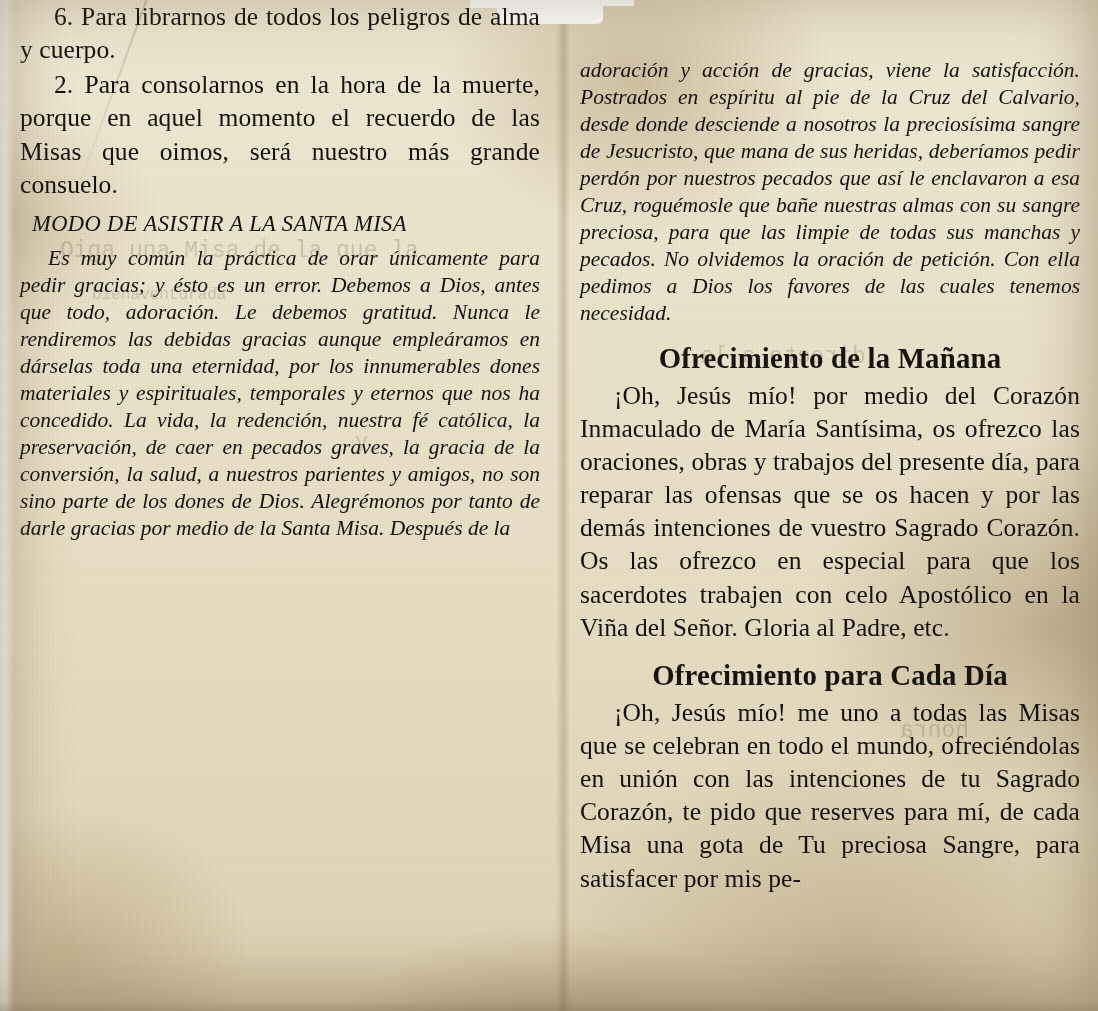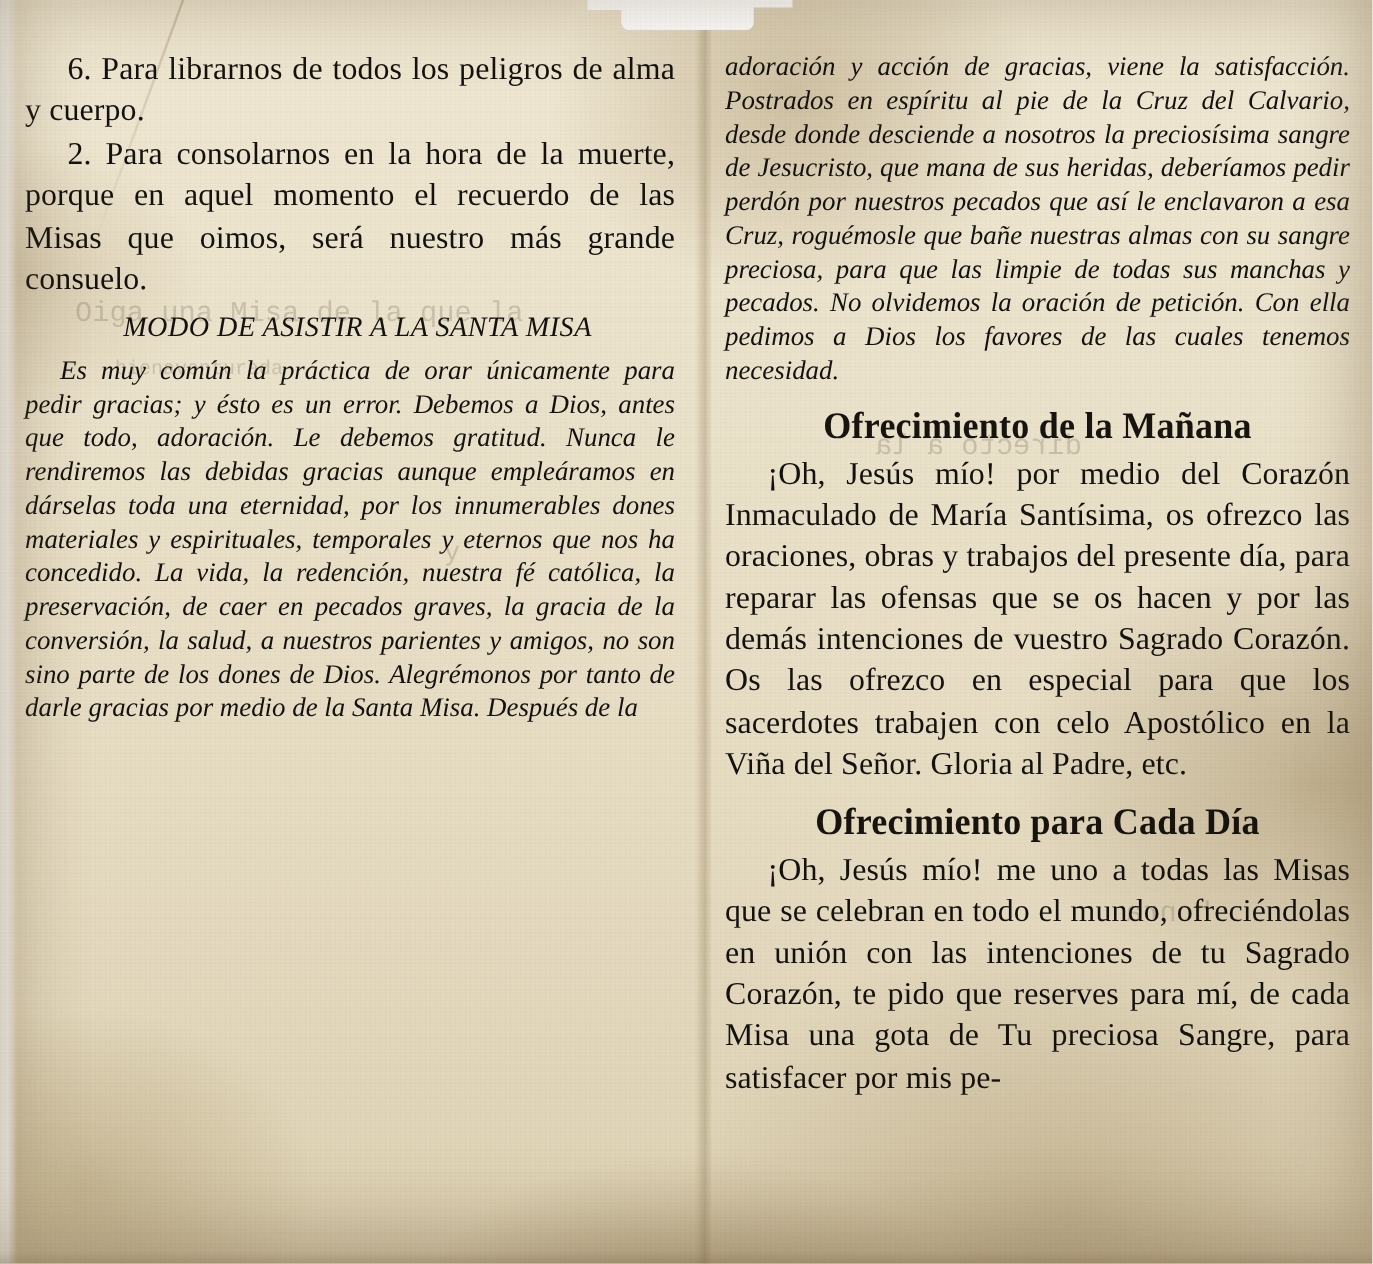--- a/index.html
+++ b/index.html
@@ -95,21 +95,21 @@
     text-align: justify;
   }
   .body-italic p { margin: 0; text-indent: 28px; }
 
   .rule-title {
     font-family: "Liberation Serif", serif;
     font-style: italic;
     font-size: 22.5px;
     letter-spacing: 0.4px;
     margin: 10px 0 8px 12px;
-    text-align: center;
+    text-align: left;
   }
 
   .heading {
     font-family: "Liberation Serif", serif;
     font-weight: bold;
     font-size: 30px;
     text-align: center;
     letter-spacing: 0.2px;
     margin: 14px 0 4px 0;
     color: #17140f;
@@ -155,34 +155,34 @@
   <div id="notch-r"></div>
   <div id="edge-left"></div>
 
   <div class="ghost" style="left:60px; top:238px; font-size:23px;">Oiga una Misa de la que la</div>
   <div class="ghost" style="left:92px; top:286px; font-size:16px;text-align:right;">bienaventurada</div>
   <div class="ghost flip" style="left:700px; top:344px; font-size:23px;">directo a la</div>
   <div class="ghost flip" style="left:900px; top:718px; font-size:23px;">honra</div>
   <div class="ghost" style="left:355px; top:430px; font-size:22px;">y</div>
 
   <div class="col" id="col-left">
-    <div class="body-roman" style="padding-top:38px;">
+    <div class="body-roman" style="">
       <p>6. Para librarnos de todos los peligros de alma y cuerpo.</p>
       <p>2. Para consolarnos en la hora de la muerte, porque en aquel momento el recuerdo de las Misas que oimos, será nuestro más grande consuelo.</p>
     </div>
 
     <div class="rule-title">MODO DE ASISTIR A LA SANTA MISA</div>
 
     <div class="body-italic">
       <p>Es muy común la práctica de orar únicamente para pedir gracias; y ésto es un error. Debemos a Dios, antes que todo, adoración. Le debemos gratitud. Nunca le rendiremos las debidas gracias aunque empleáramos en dárselas toda una eternidad, por los innumerables dones materiales y espirituales, temporales y eternos que nos ha concedido. La vida, la redención, nuestra fé católica, la preservación, de caer en pecados graves, la gracia de la conversión, la salud, a nuestros parientes y amigos, no son sino parte de los dones de Dios. Alegrémonos por tanto de darle gracias por medio de la Santa Misa. Después de la</p>
     </div>
   </div>
 
   <div class="col" id="col-right">
-    <div class="body-italic" style="padding-top:40px;">
+    <div class="body-italic" style="padding-top:57px;">
       <p style="text-indent:0;">adoración y acción de gracias, viene la satisfacción. Postrados en espíritu al pie de la Cruz del Calvario, desde donde desciende a nosotros la preciosísima sangre de Jesucristo, que mana de sus heridas, deberíamos pedir perdón por nuestros pecados que así le enclavaron a esa Cruz, roguémosle que bañe nuestras almas con su sangre preciosa, para que las limpie de todas sus manchas y pecados. No olvidemos la oración de petición. Con ella pedimos a Dios los favores de las cuales tenemos necesidad.</p>
     </div>
 
     <div class="heading">Ofrecimiento de la Mañana</div>
     <div class="body-roman">
       <p>¡Oh, Jesús mío! por medio del Corazón Inmaculado de María Santísima, os ofrezco las oraciones, obras y trabajos del presente día, para reparar las ofensas que se os hacen y por las demás intenciones de vuestro Sagrado Corazón. Os las ofrezco en especial para que los sacerdotes trabajen con celo Apostólico en la Viña del Señor. Gloria al Padre, etc.</p>
     </div>
 
     <div class="heading">Ofrecimiento para Cada Día</div>
     <div class="body-roman">

